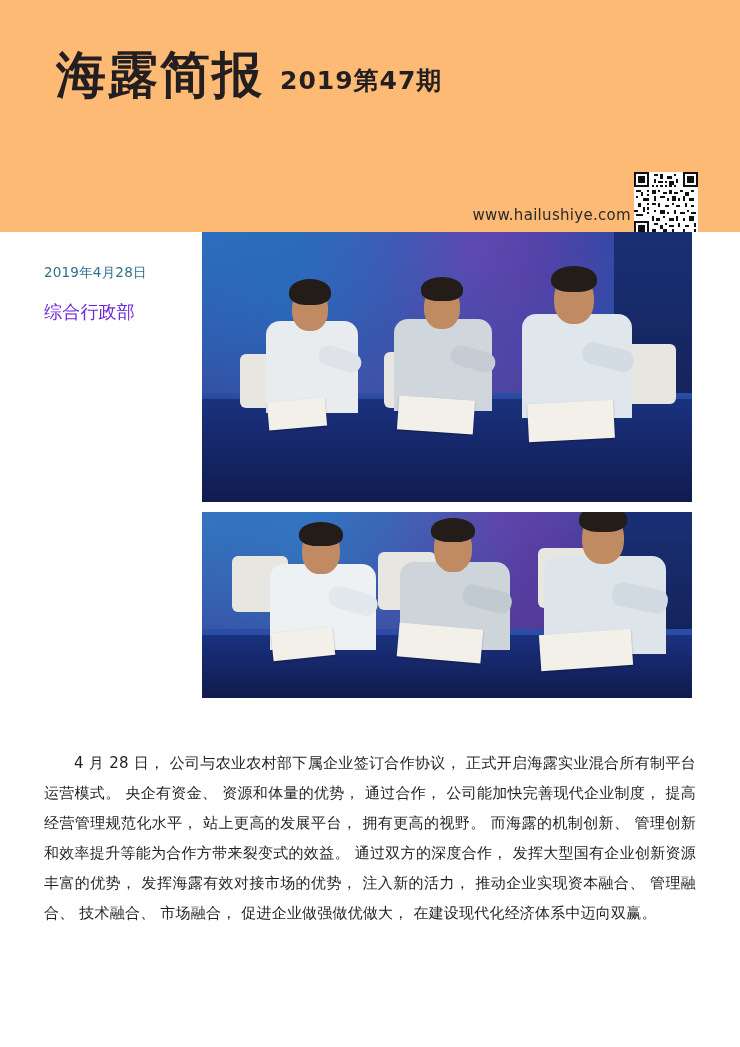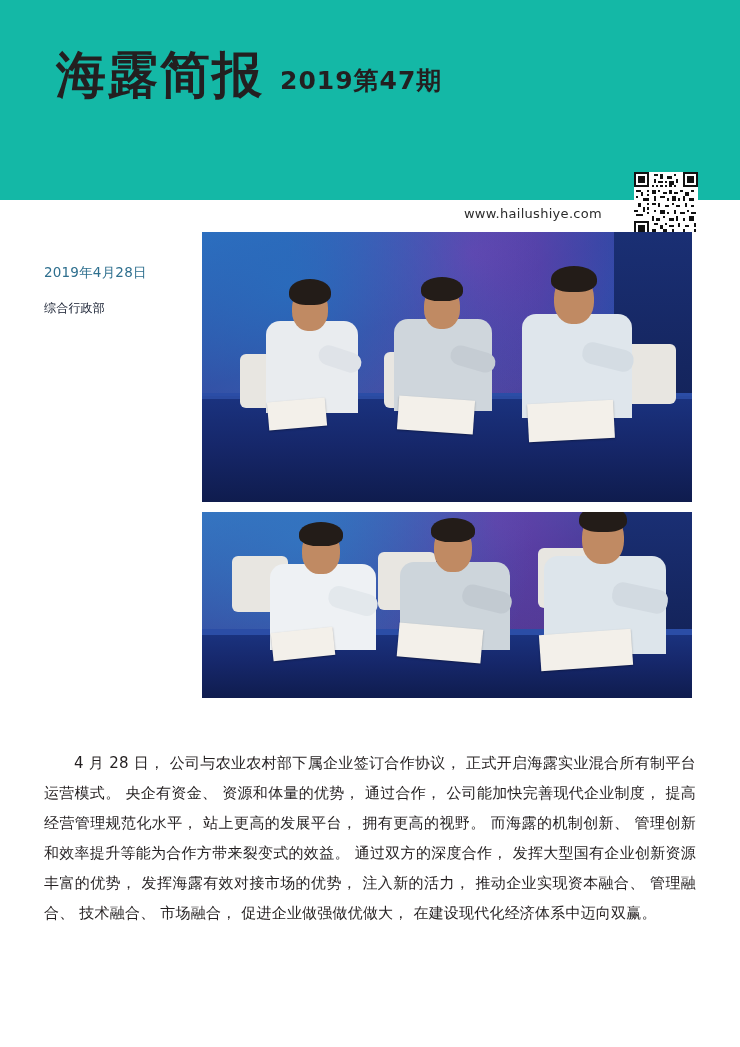--- a/index.html
+++ b/index.html
@@ -16,22 +16,22 @@
     height: 1047px;
     background: #ffffff;
     overflow: hidden;
   }
   
   .header-band {
     position: absolute;
     left: 0;
     top: 0;
     width: 740px;
-    height: 200px;
-    background: #14b8a6;
+    height: 232px;
+    background: #fdba74;
   }
   .masthead {
     position: absolute;
     left: 56px;
     top: 50px;
     display: flex;
     align-items: flex-end;
   }
   .masthead-title {
     font-family: "DejaVu Sans", sans-serif;
@@ -45,24 +45,24 @@
     font-family: "DejaVu Sans", sans-serif;
     font-size: 25px;
     font-weight: bold;
     color: #231f20;
     margin-left: 16px;
     margin-bottom: 3px;
     letter-spacing: 1px;
   }
   .website {
     position: absolute;
-    right: 138px;
+    right: 109px;
     top: 206px;
     font-family: "DejaVu Sans", sans-serif;
-    font-size: 13px;
+    font-size: 15px;
     color: #2b2b2b;
     letter-spacing: 0.3px;
   }
   .qr {
     position: absolute;
     right: 42px;
     top: 172px;
     width: 64px;
     height: 64px;
     background: #ffffff;
@@ -79,22 +79,22 @@
   }
   .meta-date {
     font-family: "DejaVu Sans", sans-serif;
     font-size: 13.5px;
     color: #2e6f8e;
     letter-spacing: 0.2px;
     margin-bottom: 18px;
   }
   .meta-dept {
     font-family: "DejaVu Sans", sans-serif;
-    font-size: 12px;
-    color: #0f172a;
+    font-size: 18px;
+    color: #6d28d9;
     letter-spacing: 0.2px;
   }
 
   
   .photo {
     position: absolute;
     overflow: hidden;
     background: #1b2a5e;
   }
   #photo-1 {

